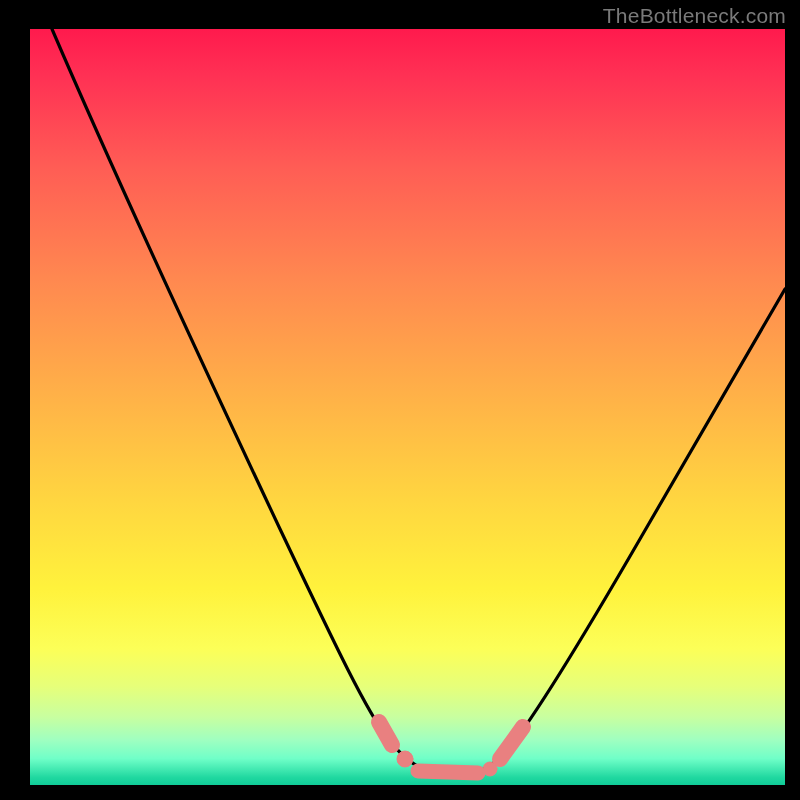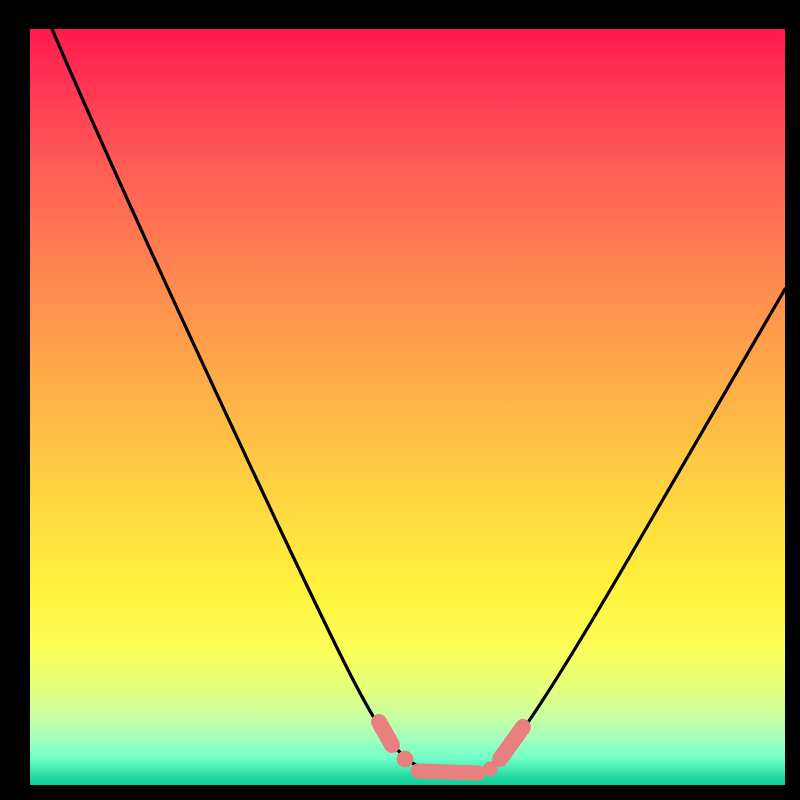--- a/index.html
+++ b/index.html
@@ -92,13 +92,14 @@
         <circle cx="375" cy="730" r="8"></circle>
 
         <path d="M 388 742 L 448 744" stroke-width="15"></path>
 
         <path d="M 470 730 L 493 698" stroke-width="16"></path>
         <circle cx="460" cy="740" r="7"></circle>
       </g>
     </svg>
   </div>
 
+  <div class="watermark">TheBottleneck.com</div>
 </div>
 
 </body></html>

